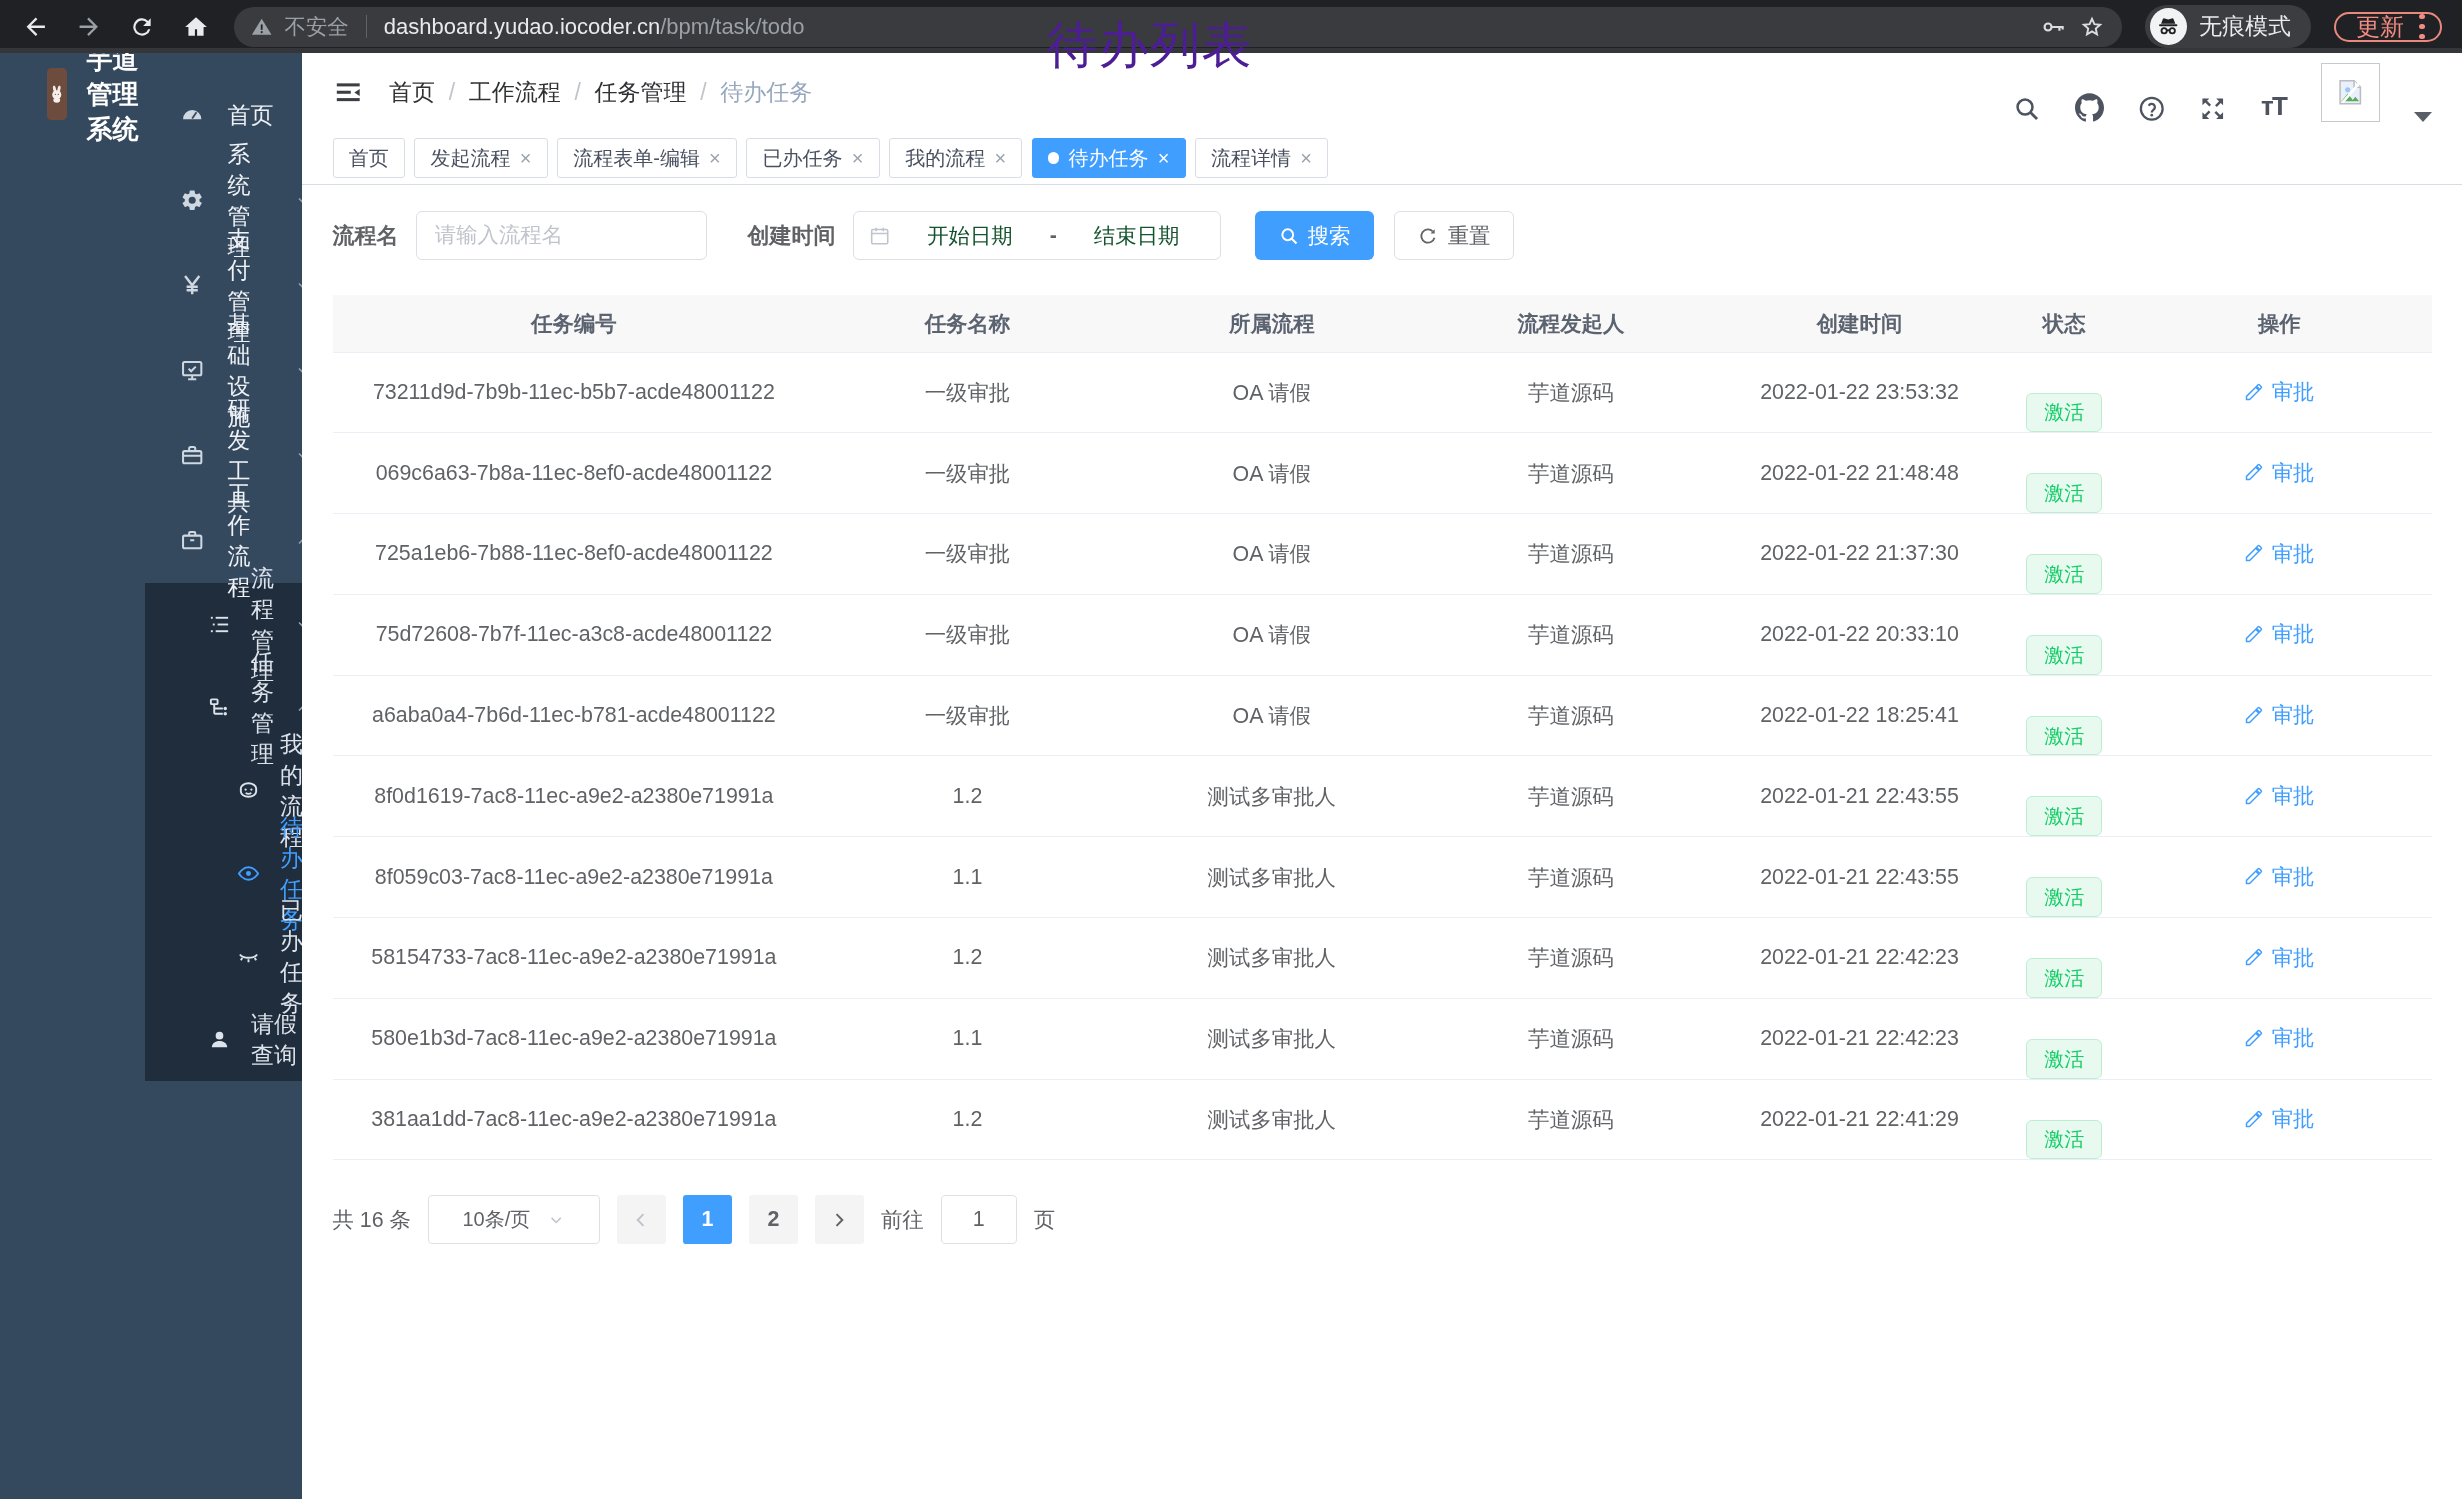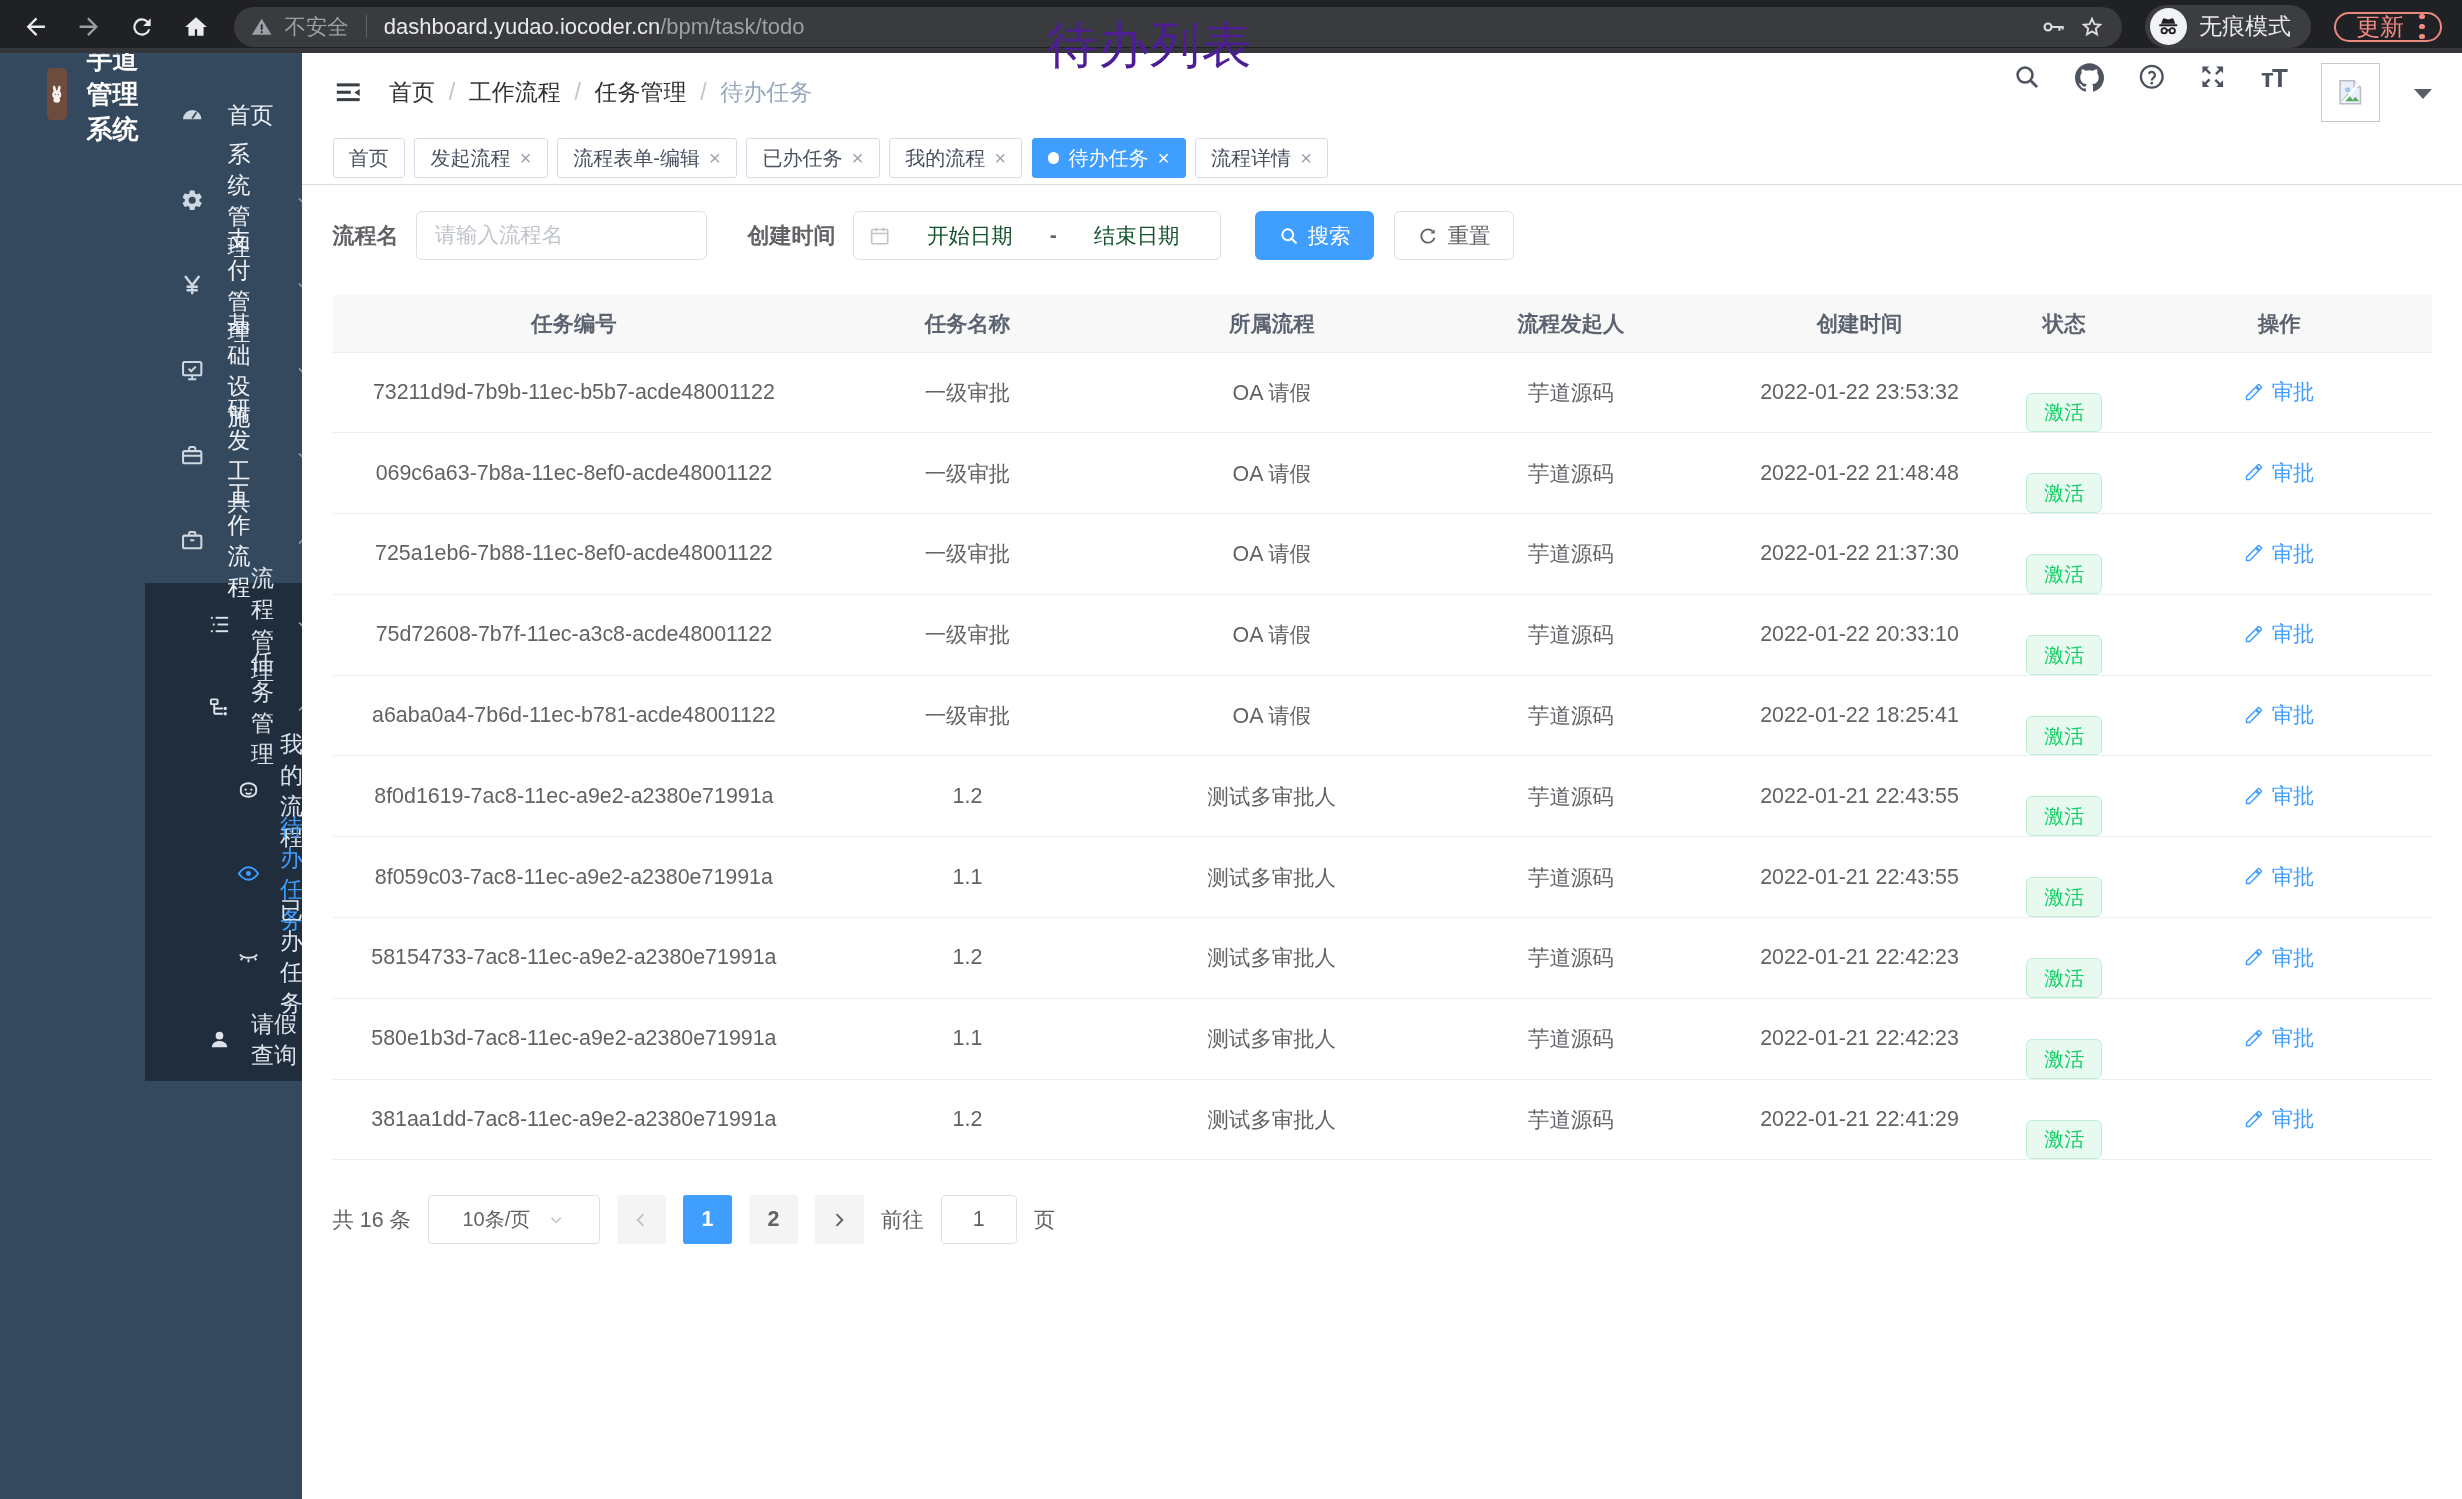--- a/index.html
+++ b/index.html
@@ -68,21 +68,21 @@
   .s-item.active .ic { color:#409eff; }
 
   
   .main { flex: 1 1 auto; display:flex; flex-direction:column; background:#fff; min-width:0; }
 
   .navbar { height: 79px; display:flex; align-items:center; padding: 0 30.5px; gap: 26px; }
   .hamburger { color:#3a3f45; }
   .crumb { display:flex; align-items:center; gap: 13.7px; font-size: 23px; }
   .crumb .sep { color:#c0c4cc; }
   .crumb .cur { color:#97a8be; }
-  .nav-right { margin-left:auto; display:flex; align-items:flex-start; gap: 34px; }
+  .nav-right { margin-left:auto; display:flex; align-items:flex-end; gap: 34px; }
   .hic { color:#4e5360; display:flex; align-items:center; justify-content:center; }
   .tT { font-size: 26px; font-weight: 700; color:#4e5360; letter-spacing:-1.5px; }
   .avatar { width: 59px; height: 59px; background:#fff; border: 1.5px solid #c8c9cc; display:flex; align-items:center; justify-content:center; }
   .caret-down { width: 0; height: 0; border-left: 9.2px solid transparent; border-right: 9.2px solid transparent; border-top: 10.7px solid #5a5e66; margin-top: 26px; }
 
   .tabs-row { height: 53px; display:flex; align-items:center; gap: 9.2px; padding: 0 30.5px;
               border-bottom: 0.8px solid #d8dce5; background:#fff; }
   .tab { height: 40px; display:flex; align-items:center; gap: 9.2px; padding: 0 15.3px;
          border: 0.8px solid #d8dce5; border-radius: 3.1px; background:#fff; font-size: 20px; color:#495060; cursor:pointer; }
   .tab .x { color:#9aa3ad; font-size: 20px; }

